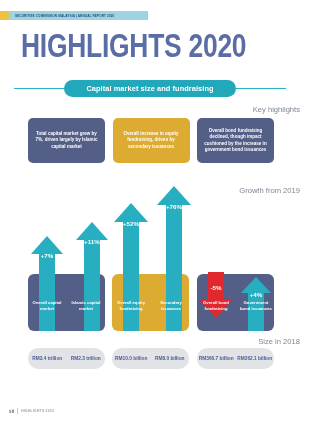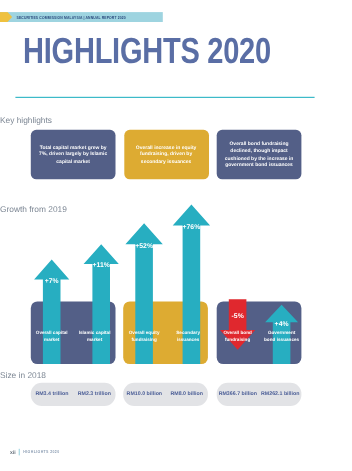--- a/index.html
+++ b/index.html
@@ -63,21 +63,21 @@
     height: 17px;
     padding: 0 22px;
     display: flex; align-items: center; justify-content: center;
     font-size: 7.4px; font-weight: bold;
     letter-spacing: .08px;
     white-space: nowrap;
   }
 
   
   .sec-head {
-    position: absolute; width: 300px; text-align: left;
+    position: absolute; width: 300px; text-align: right;
     font-size: 7.6px; color: #7d8794; font-weight: normal;
   }
   #kh-head { top: 105px; }
   #gr-head { top: 186px; }
   #sz-head { top: 337px; }
 
   
   .kh-row {
     position: absolute; left: 28px; top: 118px;
     width: 246px; height: 45px;
@@ -172,20 +172,21 @@
 
 <div class="topbar">
   <div class="topbar-chev"></div>
   <div class="topbar-text">SECURITIES COMMISSION MALAYSIA | ANNUAL REPORT 2020</div>
 </div>
 
 <div class="title">HIGHLIGHTS 2020</div>
 
 <div class="banner-wrap">
   <div class="banner-line l"></div>
+  <div class="banner">Capital market size and fundraising</div>
   <div class="banner-line r"></div>
 </div>
 
 <div class="sec-head" id="kh-head">Key highlights</div>
 
 <div class="kh-row">
   <div class="kh-box kh-slate">Total capital market grew by 7%, driven largely by Islamic capital market</div>
   <div class="kh-box kh-gold">Overall increase in equity fundraising, driven by secondary issuances</div>
   <div class="kh-box kh-slate">Overall bond fundraising declined, though impact cushioned by the increase in government bond issuances</div>
 </div>

